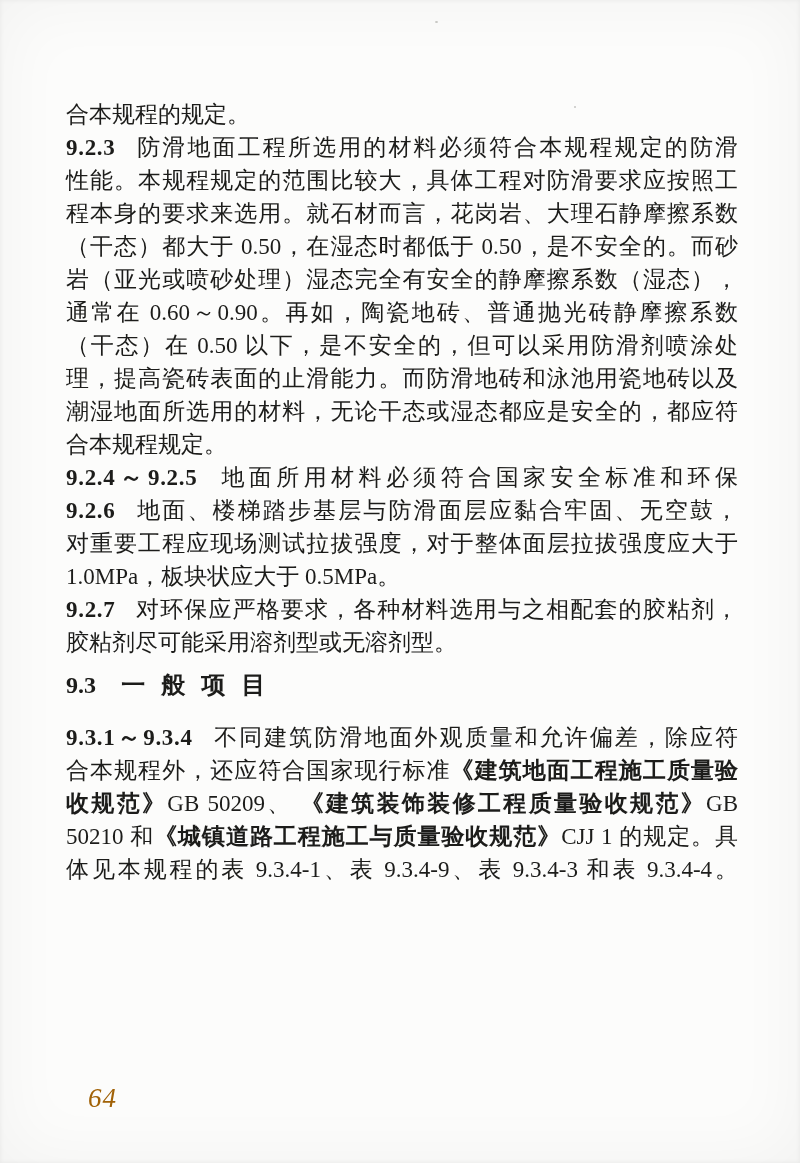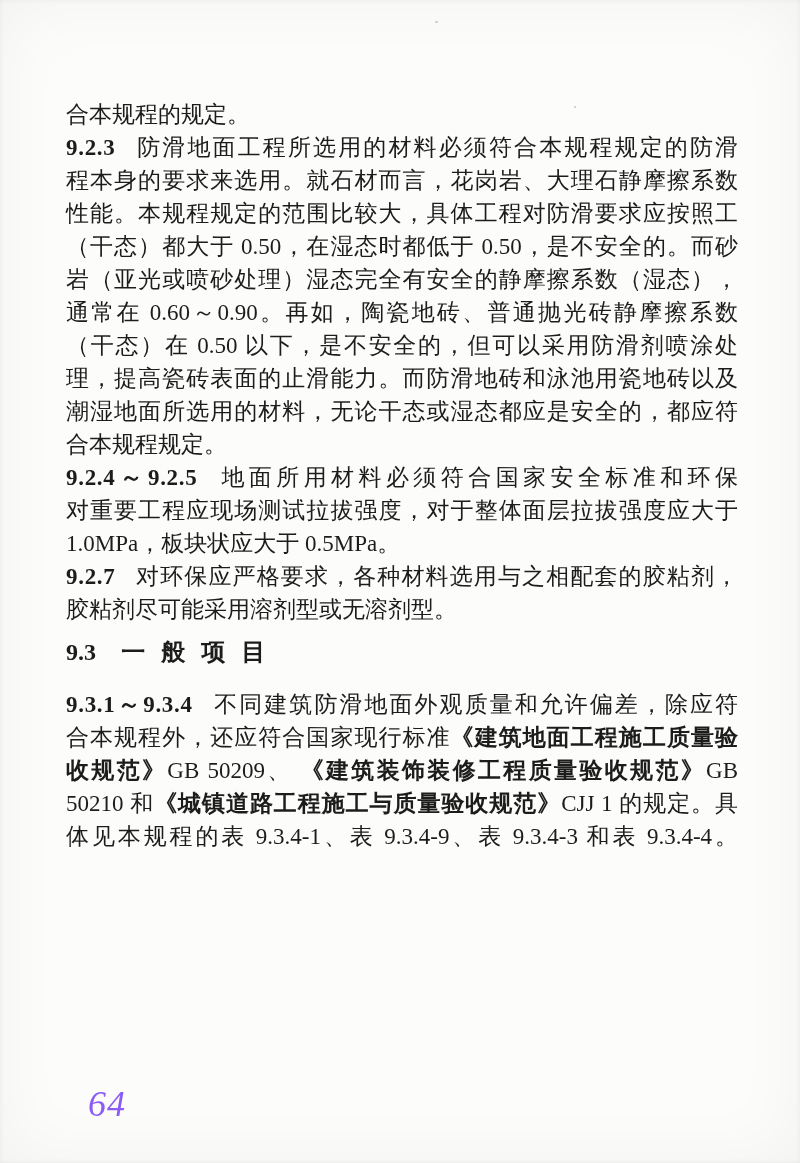--- a/index.html
+++ b/index.html
@@ -50,22 +50,22 @@
     margin-right: 1.05em;
   }
   .heading .h-title {
     word-spacing: 0.42em;
   }
   .page-number {
     position: absolute;
     left: 88px;
     top: 1083px;
     font-style: italic;
-    font-size: 36px;
-    color: #8b5cf6;
+    font-size: 27px;
+    color: #a16207;
     letter-spacing: 1px;
   }
   .speck {
     position: absolute;
     background: #9a9a96;
     border-radius: 50%;
     opacity: 0.55;
   }
   .speck.s1 { left: 435px; top: 21px;  width: 3px; height: 2px; }
   .speck.s2 { left: 574px; top: 106px; width: 2px; height: 2px; }
@@ -73,30 +73,31 @@
 </head>
 <body>
 
 <div class="page" style="background: rgb(252, 252, 251);">
   <div class="speck s1"></div>
   <div class="speck s2"></div>
 
   <div class="content" style="color: rgb(28, 28, 26);">
       <div class="line"><span>合本规程的规定。</span></div>
       <div class="line just"><span class="num">9.2.3</span><span>防滑地面工程所选用的材料必须符合本规程规定的防滑</span></div>
+      <div class="line just"><span>性能。本规程规定的范围比较大，具体工程对防滑要求应按照工</span></div>
       <div class="line just"><span>程本身的要求来选用。就石材而言，花岗岩、大理石静摩擦系数</span></div>
-      <div class="line just"><span>性能。本规程规定的范围比较大，具体工程对防滑要求应按照工</span></div>
       <div class="line just"><span>（干态）都大于 0.50，在湿态时都低于 0.50，是不安全的。而砂</span></div>
       <div class="line just"><span>岩（亚光或喷砂处理）湿态完全有安全的静摩擦系数（湿态），</span></div>
       <div class="line just"><span>通常在 0.60～0.90。再如，陶瓷地砖、普通抛光砖静摩擦系数</span></div>
       <div class="line just"><span>（干态）在 0.50 以下，是不安全的，但可以采用防滑剂喷涂处</span></div>
       <div class="line just"><span>理，提高瓷砖表面的止滑能力。而防滑地砖和泳池用瓷地砖以及</span></div>
       <div class="line just"><span>潮湿地面所选用的材料，无论干态或湿态都应是安全的，都应符</span></div>
       <div class="line"><span>合本规程规定。</span></div>
       <div class="line just"><span class="num">9.2.4～9.2.5</span><span>地面所用材料必须符合国家安全标准和环保</span></div>
+      <div class="line just"><span class="num">9.2.6</span><span>地面、楼梯踏步基层与防滑面层应黏合牢固、无空鼓，</span></div>
       <div class="line just"><span>对重要工程应现场测试拉拔强度，对于整体面层拉拔强度应大于</span></div>
       <div class="line"><span>1.0MPa，板块状应大于 0.5MPa。</span></div>
       <div class="line just"><span class="num">9.2.7</span><span>对环保应严格要求，各种材料选用与之相配套的胶粘剂，</span></div>
       <div class="line"><span>胶粘剂尽可能采用溶剂型或无溶剂型。</span></div>
       <div class="heading"><span class="h-num">9.3</span><span class="h-title">一 般 项 目</span></div>
       <div class="line just"><span class="num">9.3.1～9.3.4</span><span>不同建筑防滑地面外观质量和允许偏差，除应符</span></div>
       <div class="line just"><span>合本规程外，还应符合国家现行标准</span><span class="b">《建筑地面工程施工质量验</span></div>
       <div class="line just"><span class="b">收规范》</span><span>GB 50209、 </span><span class="b">《建筑装饰装修工程质量验收规范》</span><span>GB</span></div>
       <div class="line just"><span>50210 和</span><span class="b">《城镇道路工程施工与质量验收规范》</span><span>CJJ 1 的规定。具</span></div>
       <div class="line just"><span>体见本规程的表 9.3.4-1、表 9.3.4-9、表 9.3.4-3 和表 9.3.4-4。</span></div>

